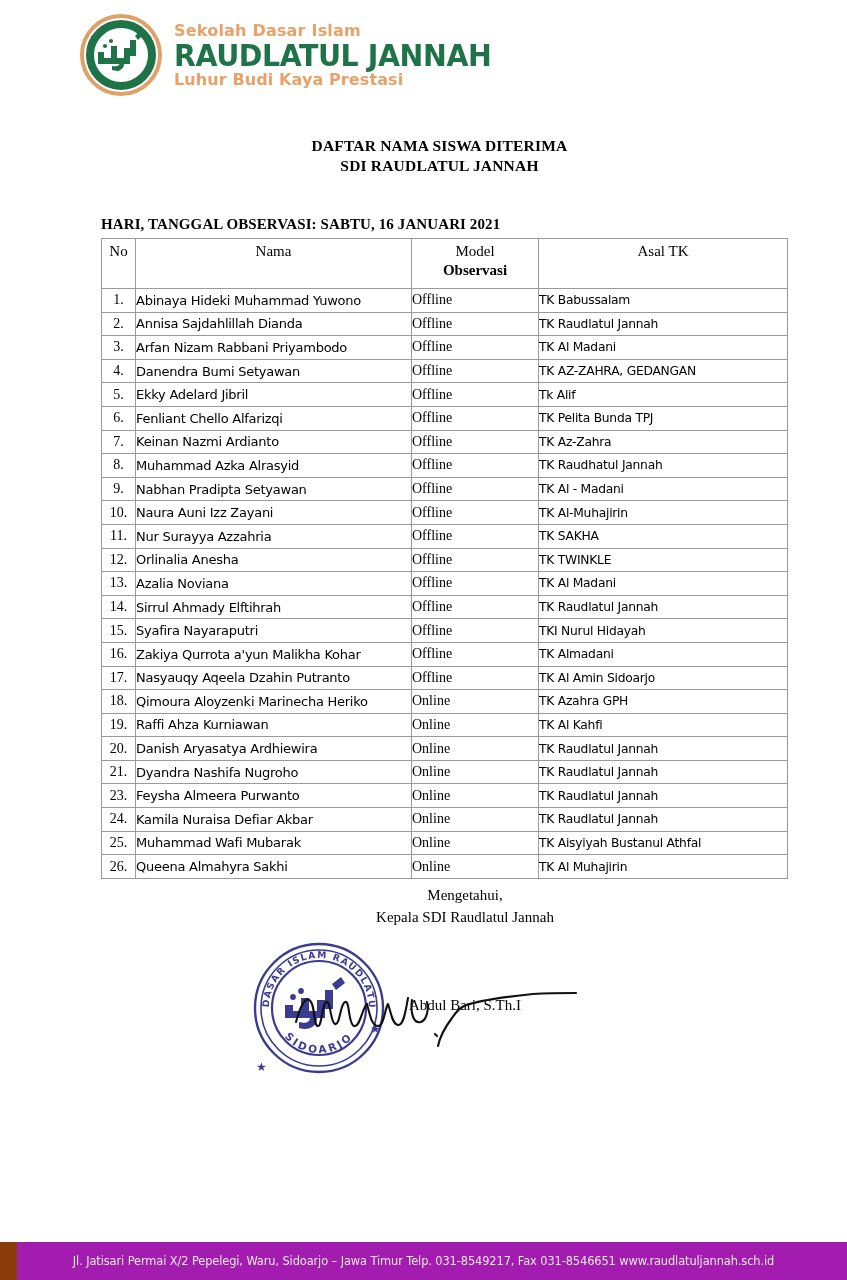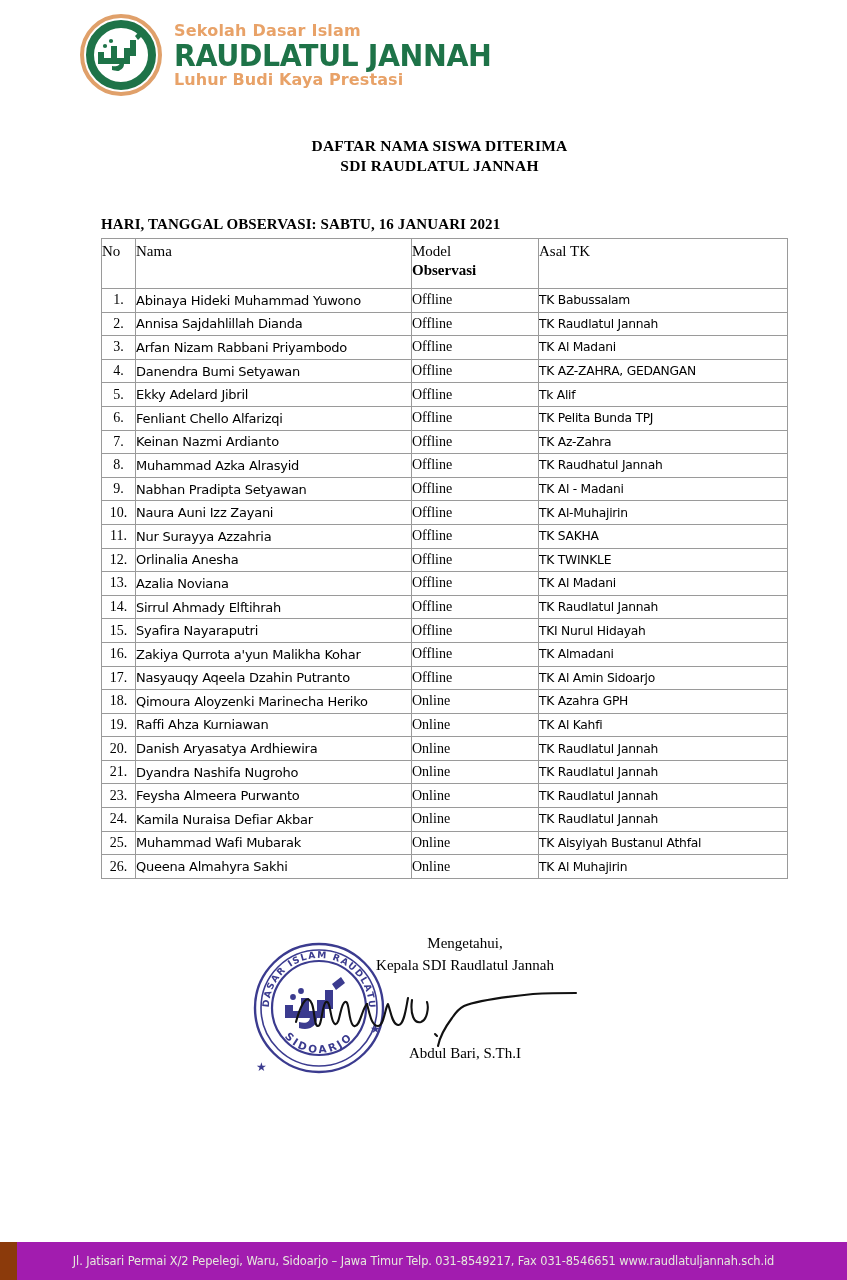--- a/index.html
+++ b/index.html
@@ -127,21 +127,21 @@
   #students-table td {
     border: 1px solid #9a9a9a;
     padding: 0;
     vertical-align: middle;
   }
   #students-table thead th {
     height: 46px;
     font-family: "Liberation Serif", serif;
     font-weight: normal;
     font-size: 15px;
-    text-align: left;
+    text-align: center;
     line-height: 19px;
     vertical-align: top;
     padding-top: 3px;
   }
   #students-table thead th .hdr2 { display: block; font-weight: bold; }
 
   #students-table tbody td {
     height: 22.6px;
   }
   .cell-no {
@@ -169,21 +169,21 @@
     font-size: 12.3px;
     padding-left: 7px;
     letter-spacing: -0.25px;
     white-space: nowrap;
     overflow: hidden;
   }
 
   
   #signature-block {
     position: absolute;
-    left: 300px; top: 932px;
+    left: 300px; top: 884px;
     width: 330px;
     font-family: "Liberation Serif", serif;
     font-size: 15px;
     line-height: 22px;
     text-align: center;
   }
   #sig-name {
     margin-top: 66px;
     font-size: 15px;
     white-space: nowrap;

